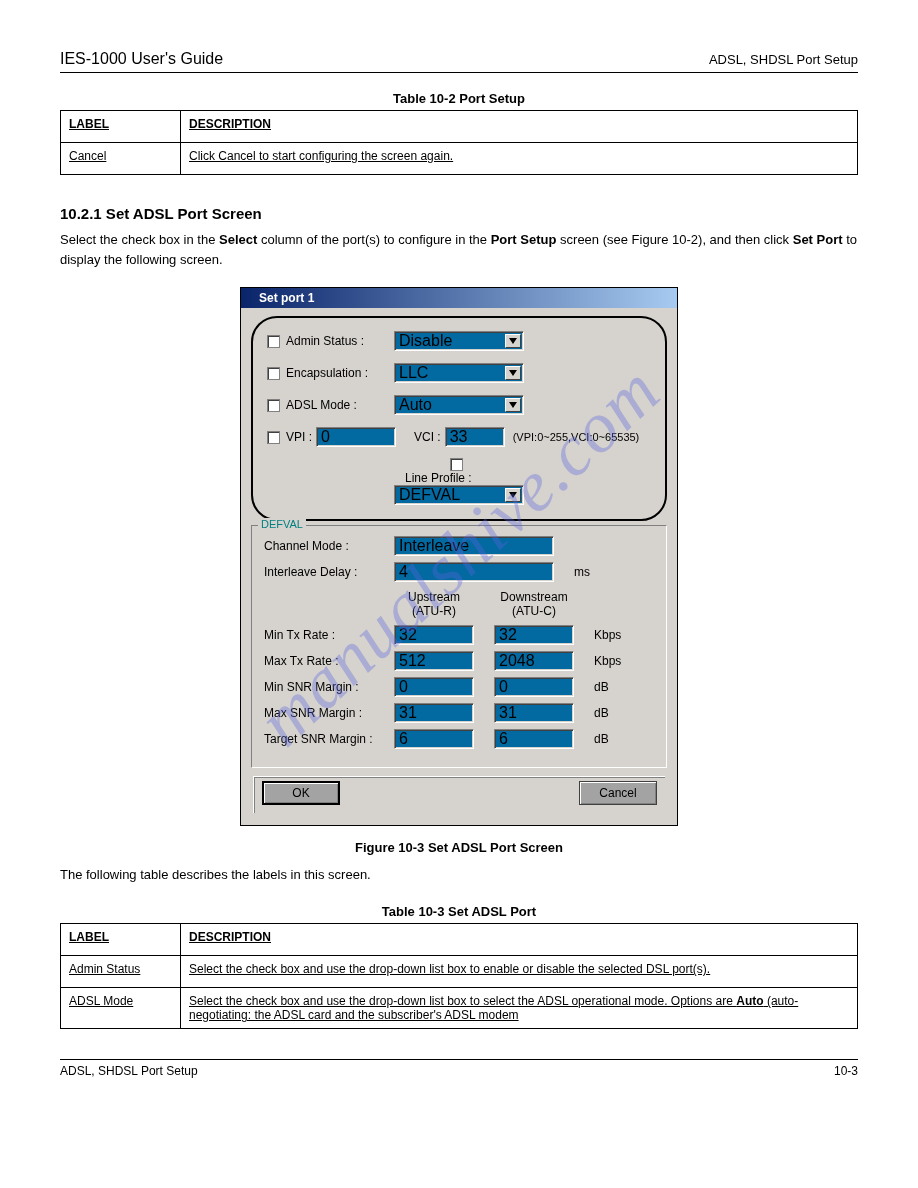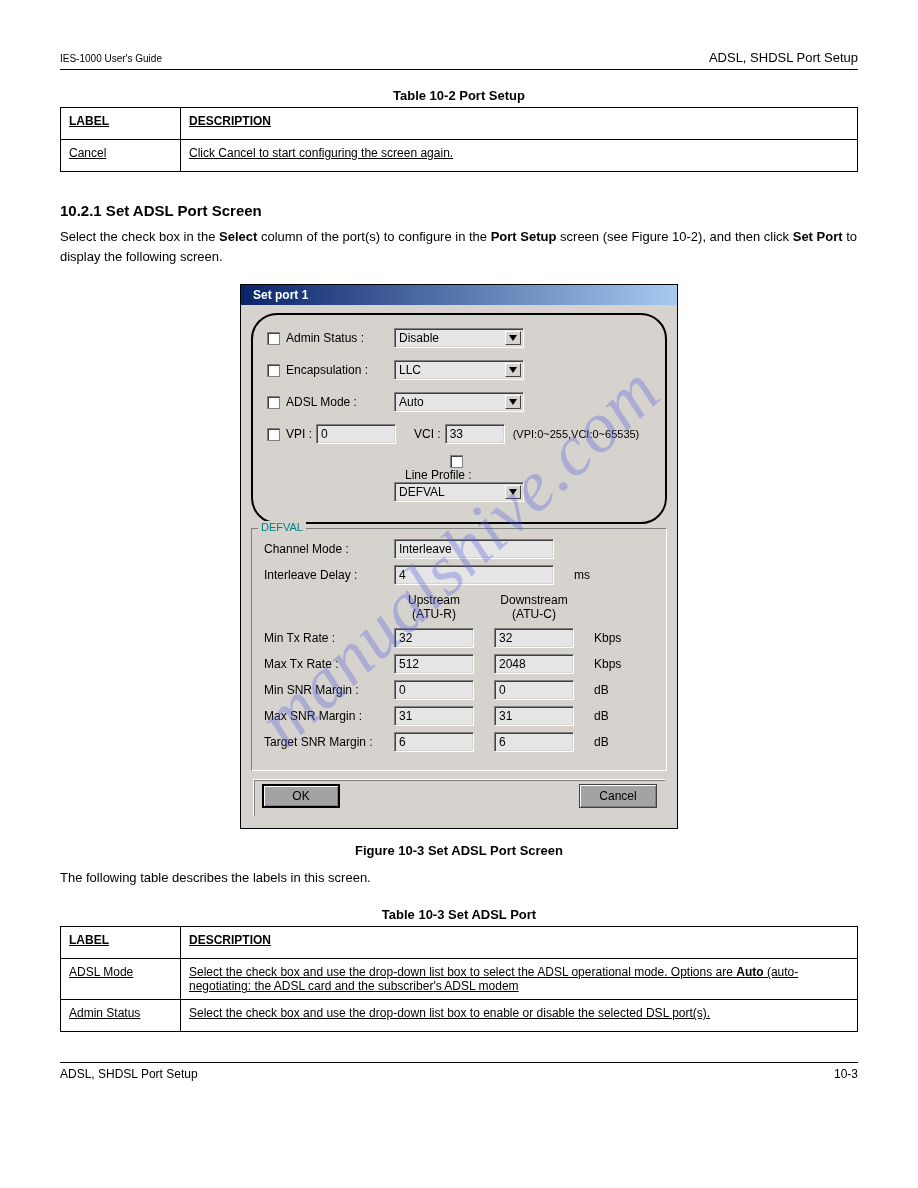--- a/index.html
+++ b/index.html
@@ -16,21 +16,21 @@
   }
   .top-rule {
     display: flex;
     align-items: baseline;
     border-bottom: 1px solid #000;
     padding-bottom: 4px;
     margin-bottom: 18px;
   }
   .top-rule .manual-title {
     flex: 1;
-    font-size: 10px;
+    font-size: 16px;
   }
   .top-rule .chapter-title {
     font-size: 13px;
   }
 
   
   .desc-table {
     width: 100%;
     border-collapse: collapse;
     font-size: 12px;
@@ -82,34 +82,34 @@
     font-family: Tahoma, Arial, sans-serif;
     font-size: 12px;
     color: #000;
     position: relative;
   }
   .dlg-titlebar {
     background: linear-gradient(to right, #0a246a, #a6caf0);
     color: #fff;
     font-weight: bold;
     font-size: 12px;
-    padding: 3px 12px;
+    padding: 3px 18px;
     display: flex;
     align-items: flex-end;
   }
   .dlg-inner {
     padding: 8px 10px 10px 10px;
     position: relative;
   }
 
   
   .rounded-group {
     border: 2px solid #000;
     border-radius: 26px;
-    padding: 12px 14px 20px 14px;
+    padding: 12px 14px 14px 14px;
     margin-bottom: 4px;
   }
   .form-row {
     display: flex;
     align-items: center;
     margin-bottom: 10px;
     min-height: 22px;
   }
   .form-row:last-child { margin-bottom: 0; flex-direction: column; }
   .form-row .cb {
@@ -120,27 +120,27 @@
     display: inline-block;
     box-shadow: inset 1px 1px 0 #404040, inset -1px -1px 0 #fff;
   }
   .form-row .lbl {
     width: 108px;
   }
   .form-row .lbl-narrow { width: auto; margin-right: 4px; }
 
   .combo, .txt, .ro {
     height: 20px;
-    background: #e5e5e5;
+    background: #0369a1;
     border-top: 1px solid #808080;
     border-left: 1px solid #808080;
     border-right: 1px solid #fff;
     border-bottom: 1px solid #fff;
     box-shadow: inset 1px 1px 0 #404040, inset -1px -1px 0 #d6d3ce;
-    font-size: 12px;
+    font-size: 16px;
     padding: 1px 4px;
     display: flex;
     align-items: center;
     color: #000;
   }
   .combo {
     width: 130px;
     position: relative;
     padding-right: 18px;
   }
@@ -453,29 +453,29 @@
   <div class="body-text">The following table describes the labels in this screen.</div>
 
   <div class="table-caption" style="text-align:center;">Table 10-3 Set ADSL Port</div>
   <table class="desc-table">
     <tbody>
         <tr>
       <th class="col-label">LABEL</th>
       <th>DESCRIPTION</th>
     </tr>
     <tr>
+      <td>Admin Status</td>
+      <td>Select the check box and use the drop-down list box to enable or disable the selected DSL port(s).</td>
+    </tr>
+    <tr>
       <td>ADSL Mode</td>
       <td>
         <span>Select the check box and use the drop-down list box to select the ADSL operational mode. Options are </span><b>Auto</b><span> (auto-negotiating: the ADSL card and the subscriber's ADSL modem</span>
       </td>
     </tr>
-    <tr>
-      <td>Admin Status</td>
-      <td>Select the check box and use the drop-down list box to enable or disable the selected DSL port(s).</td>
-    </tr>
   </tbody>
     </table>
 
   <div class="bottom-rule">
     <span>ADSL, SHDSL Port Setup</span>
     <span>10-3</span>
   </div>
 
 </div>
 

